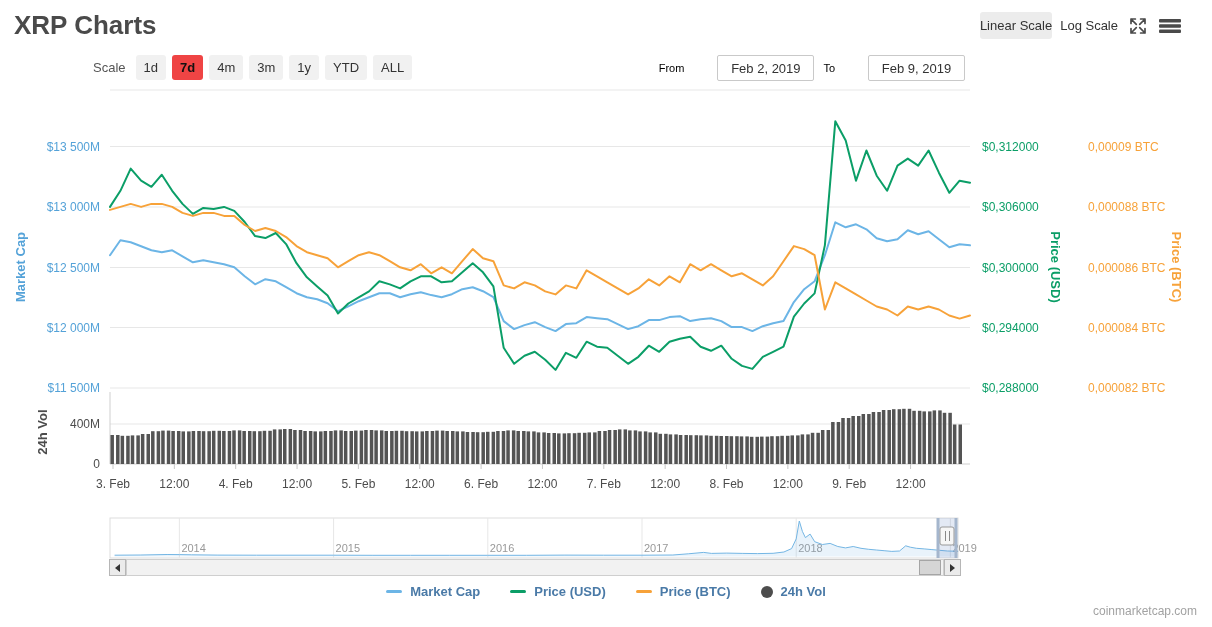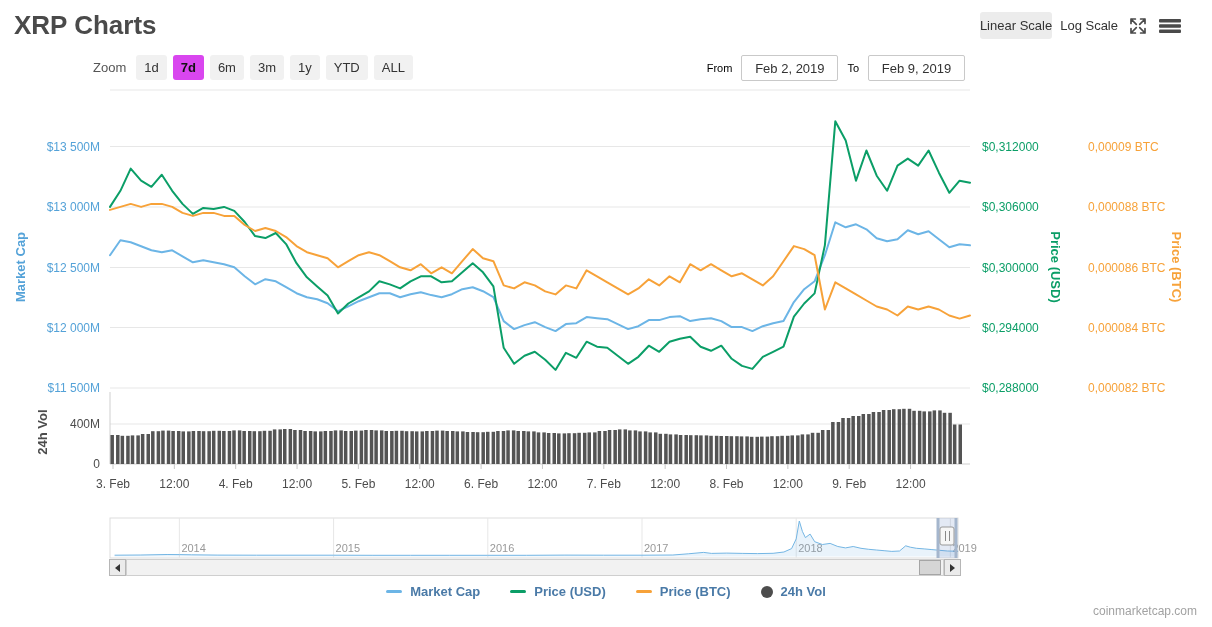--- a/index.html
+++ b/index.html
@@ -14,25 +14,25 @@
   .scale-btn{font-family:"Liberation Sans",sans-serif;font-size:13px;color:#333;
              background:transparent;border:none;border-radius:3px;padding:6px 0;cursor:pointer;}
   .scale-btn.active{background:#ececec;}
   .icon-btn{display:inline-flex;align-items:center;justify-content:center;width:24px;height:24px;cursor:pointer;}
 
   .toolbar{position:absolute;top:55px;left:0;right:0;height:27px;z-index:3;}
   .zoom-group{position:absolute;left:93px;top:0;display:flex;align-items:center;gap:6px;}
   .zoom-label{font-size:13px;color:#555;margin-right:4px;}
   .zoom-btn{font-family:"Liberation Sans",sans-serif;font-size:13px;color:#333;background:#f1f1f1;
             border:none;border-radius:3px;padding:5px 8px;cursor:pointer;}
-  .zoom-btn.selected{background:#d946ef;font-weight:bold;color:#111;}
+  .zoom-btn.selected{background:#ef4444;font-weight:bold;color:#111;}
   .range-group{position:absolute;right:247px;top:0;display:flex;align-items:center;gap:9px;}
   .range-label{font-size:11px;color:#000000;}
   .date-input{width:95px;height:24px;border:1px solid #c9c9c9;border-radius:2px;font-family:"Liberation Sans",sans-serif;
-              font-size:13px;color:#333;text-align:center;background:#fff;padding:0;}
+              font-size:13px;color:#333;text-align:center;background:#fff;padding:0;margin-left:24px;}
 
   #chart-svg{position:absolute;left:0;top:0;z-index:1;}
 
   .scrollbar{position:absolute;left:109px;top:559px;width:852px;height:17px;z-index:2;}
   .sb-track{position:absolute;left:17px;right:17px;top:0;height:15px;background:#f2f2f2;border:1px solid #cfcfcf;}
   .sb-btn{position:absolute;top:0;width:15px;height:15px;background:#ebebeb;border:1px solid #b6b6b6;
           display:flex;align-items:center;justify-content:center;cursor:pointer;}
   .sb-left{left:0;} .sb-right{right:0;}
   .tri-left{width:0;height:0;border-top:4px solid transparent;border-bottom:4px solid transparent;border-right:5px solid #333;}
   .tri-right{width:0;height:0;border-top:4px solid transparent;border-bottom:4px solid transparent;border-left:5px solid #333;}
@@ -336,24 +336,24 @@
         <rect x="0" y="1" width="22" height="3.4" rx="1"></rect>
         <rect x="0" y="6.3" width="22" height="3.4" rx="1"></rect>
         <rect x="0" y="11.6" width="22" height="3.4" rx="1"></rect>
       </svg>
     </span>
   </div>
 </div>
 
 <div class="toolbar">
   <div class="zoom-group">
-    <span class="zoom-label">Zoom</span>
+    <span class="zoom-label">Scale</span>
     <button class="zoom-btn">1d</button>
     <button class="zoom-btn selected">7d</button>
-    <button class="zoom-btn">6m</button>
+    <button class="zoom-btn">4m</button>
     <button class="zoom-btn">3m</button>
     <button class="zoom-btn">1y</button>
     <button class="zoom-btn">YTD</button>
     <button class="zoom-btn">ALL</button>
   </div>
   <div class="range-group">
     <span class="range-label">From</span>
     <input class="date-input" type="text" value="Feb 2, 2019" style="">
     <span class="range-label">To</span>
     <input class="date-input" type="text" value="Feb 9, 2019" style="">

